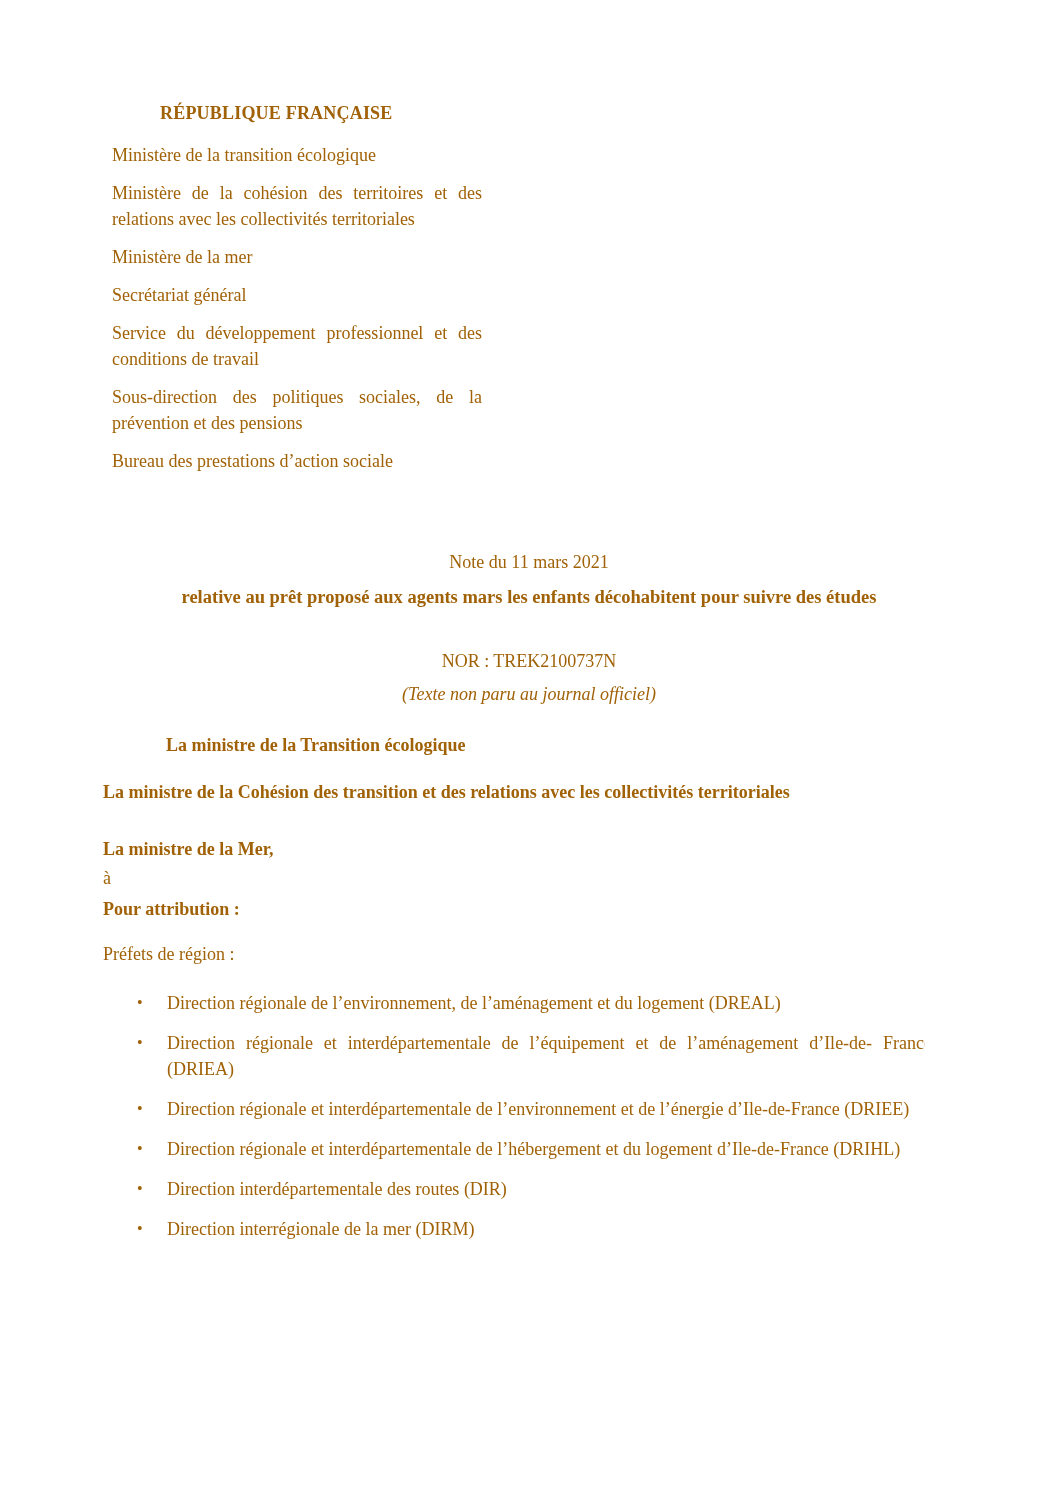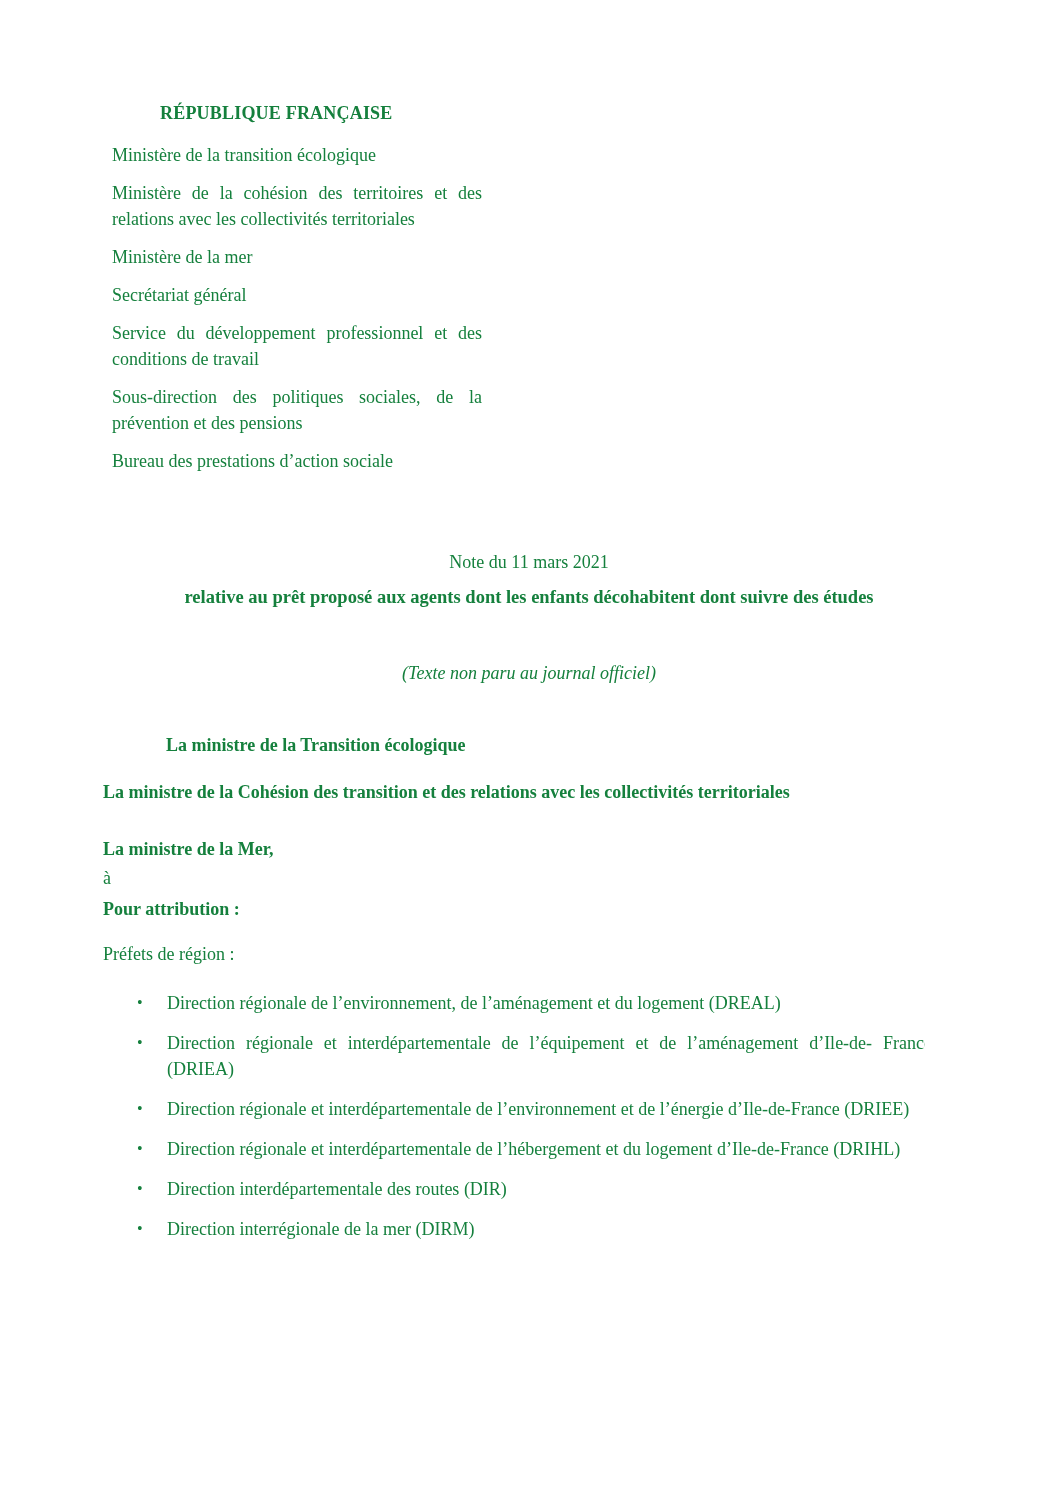--- a/index.html
+++ b/index.html
@@ -6,21 +6,21 @@
     margin: 0;
     padding: 0;
     background: #ffffff;
   }
   .page {
     position: relative;
     width: 925px;
     height: 1497px;
     background: #ffffff;
     font-family: "Liberation Serif", "DejaVu Serif", serif;
-    color: #15803d;
+    color: #a16207;
     overflow: hidden;
   }
   
   .header-block {
     position: absolute;
     top: 103px;
     left: 112px;
     width: 370px;
   }
   .republic-title {
@@ -140,24 +140,25 @@
     <p class="ministry-line">Ministère de la cohésion des territoires et des relations avec les collectivités territoriales</p>
     <p class="ministry-line">Ministère de la mer</p>
     <p class="ministry-line">Secrétariat général</p>
     <p class="ministry-line">Service du développement professionnel et des conditions de travail</p>
     <p class="ministry-line">Sous-direction des politiques sociales, de la prévention et des pensions</p>
     <p class="ministry-line">Bureau des prestations d’action sociale</p>
   </div>
 
   <div class="note-block">
     <p class="note-date">Note du 11 mars 2021</p>
-    <p class="note-subject">relative au prêt proposé aux agents dont les enfants décohabitent dont suivre des études</p>
+    <p class="note-subject">relative au prêt proposé aux agents mars les enfants décohabitent pour suivre des études</p>
   </div>
 
   <div class="nor-block">
+    <p class="nor-line">NOR : TREK2100737N</p>
     <p class="journal-line">(Texte non paru au journal officiel)</p>
   </div>
 
   <div class="addressee-block">
     <p class="minister-line minister-transition">La ministre de la Transition écologique</p>
     <p class="minister-line minister-cohesion">La ministre de la Cohésion des transition et des relations avec les collectivités territoriales</p>
     <p class="minister-line minister-mer">La ministre de la Mer,</p>
     <p class="a-line">à</p>
     <p class="pour-attribution">Pour attribution :</p>
     <p class="prefets-line">Préfets de région :</p>

